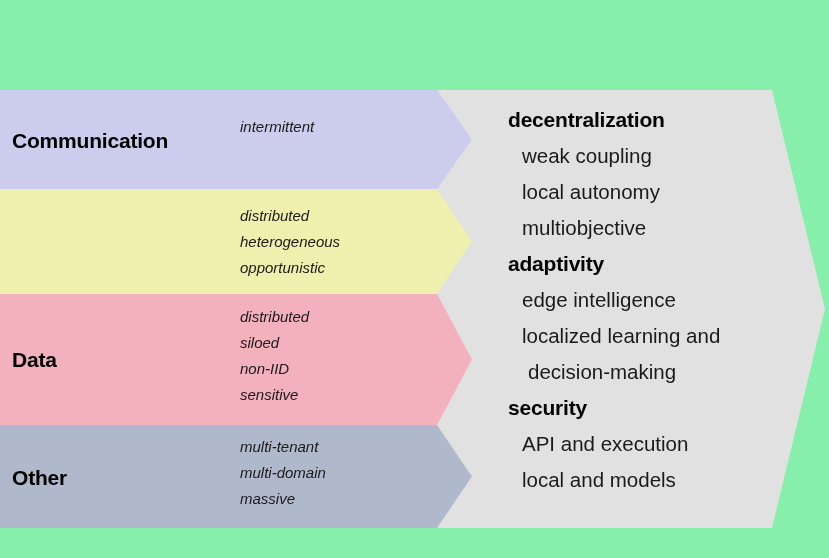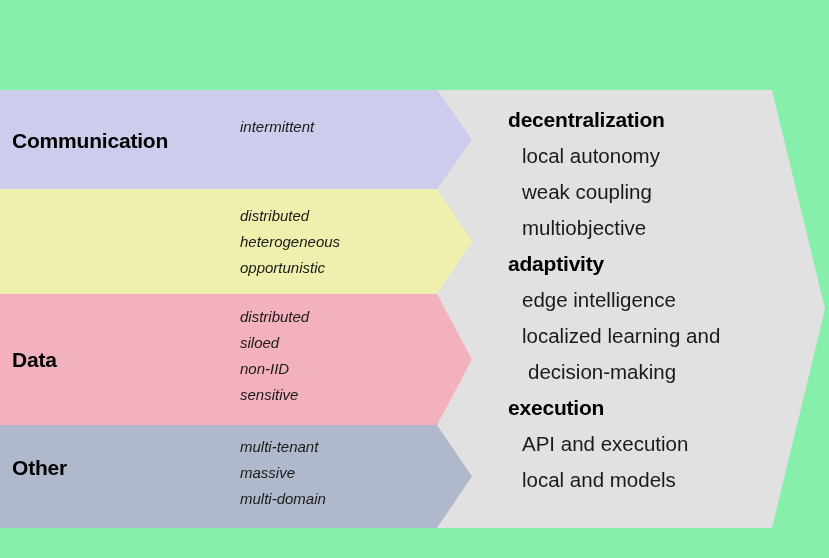--- a/index.html
+++ b/index.html
@@ -112,44 +112,44 @@
     </div>
 
     <div class="band-title" style="left:12px; top:348px;">Data</div>
     <div class="band-attrs" style="left:240px; top:304px;">
       <div>distributed</div>
       <div>siloed</div>
       <div>non-IID</div>
       <div>sensitive</div>
     </div>
 
-    <div class="band-title" style="left:12px; top:456px;">Other</div>
+    <div class="band-title" style="left:12px; top:466px;">Other</div>
     <div class="band-attrs" style="left:240px; top:434px;">
       <div>multi-tenant</div>
+      <div>multi-domain</div>
       <div>massive</div>
-      <div>multi-domain</div>
     </div>
 
     <div class="right-col">
 
       <div class="rc-group">
         <div class="rc-head">decentralization</div>
+        <div class="rc-item">weak coupling</div>
         <div class="rc-item">local autonomy</div>
-        <div class="rc-item">weak coupling</div>
         <div class="rc-item">multiobjective</div>
       </div>
 
       <div class="rc-group">
         <div class="rc-head">adaptivity</div>
         <div class="rc-item">edge intelligence</div>
         <div class="rc-item">localized learning and</div>
         <div class="rc-item indent2">decision-making</div>
       </div>
 
       <div class="rc-group">
-        <div class="rc-head">execution</div>
+        <div class="rc-head">security</div>
         <div class="rc-item">API and execution</div>
         <div class="rc-item">local and models</div>
       </div>
 
     </div>
   </div>
 </div>
 
 </body></html>

